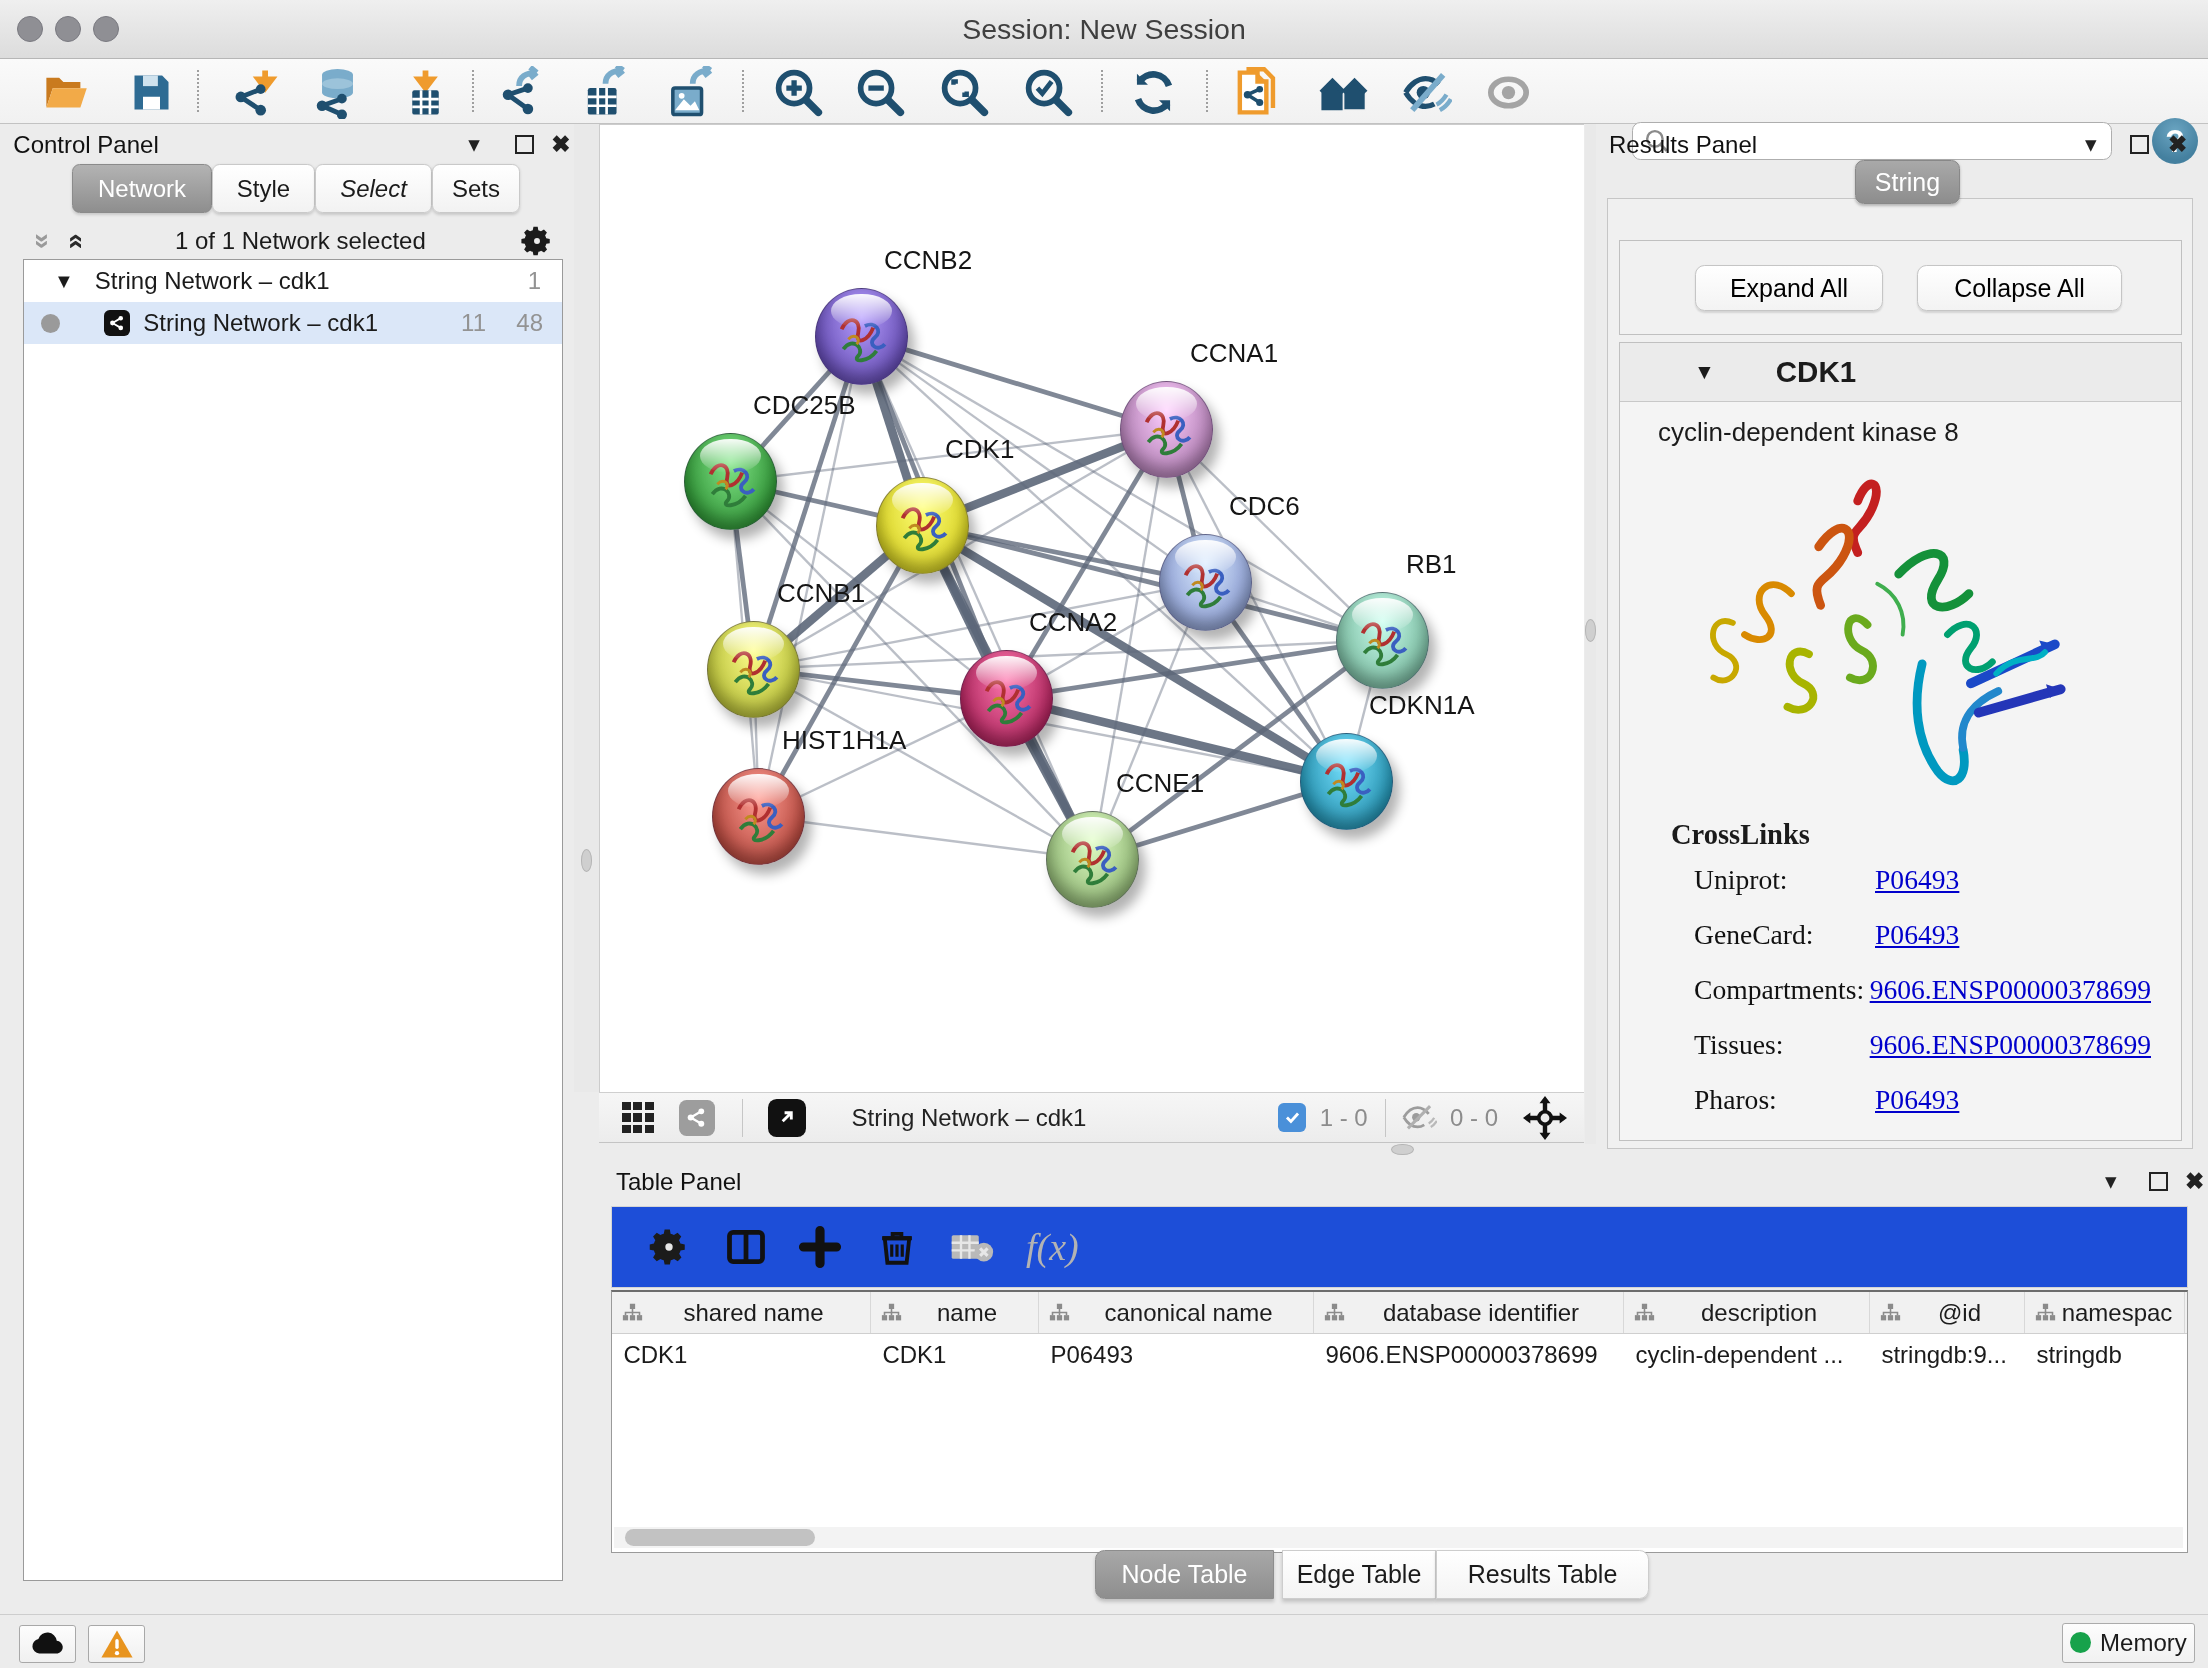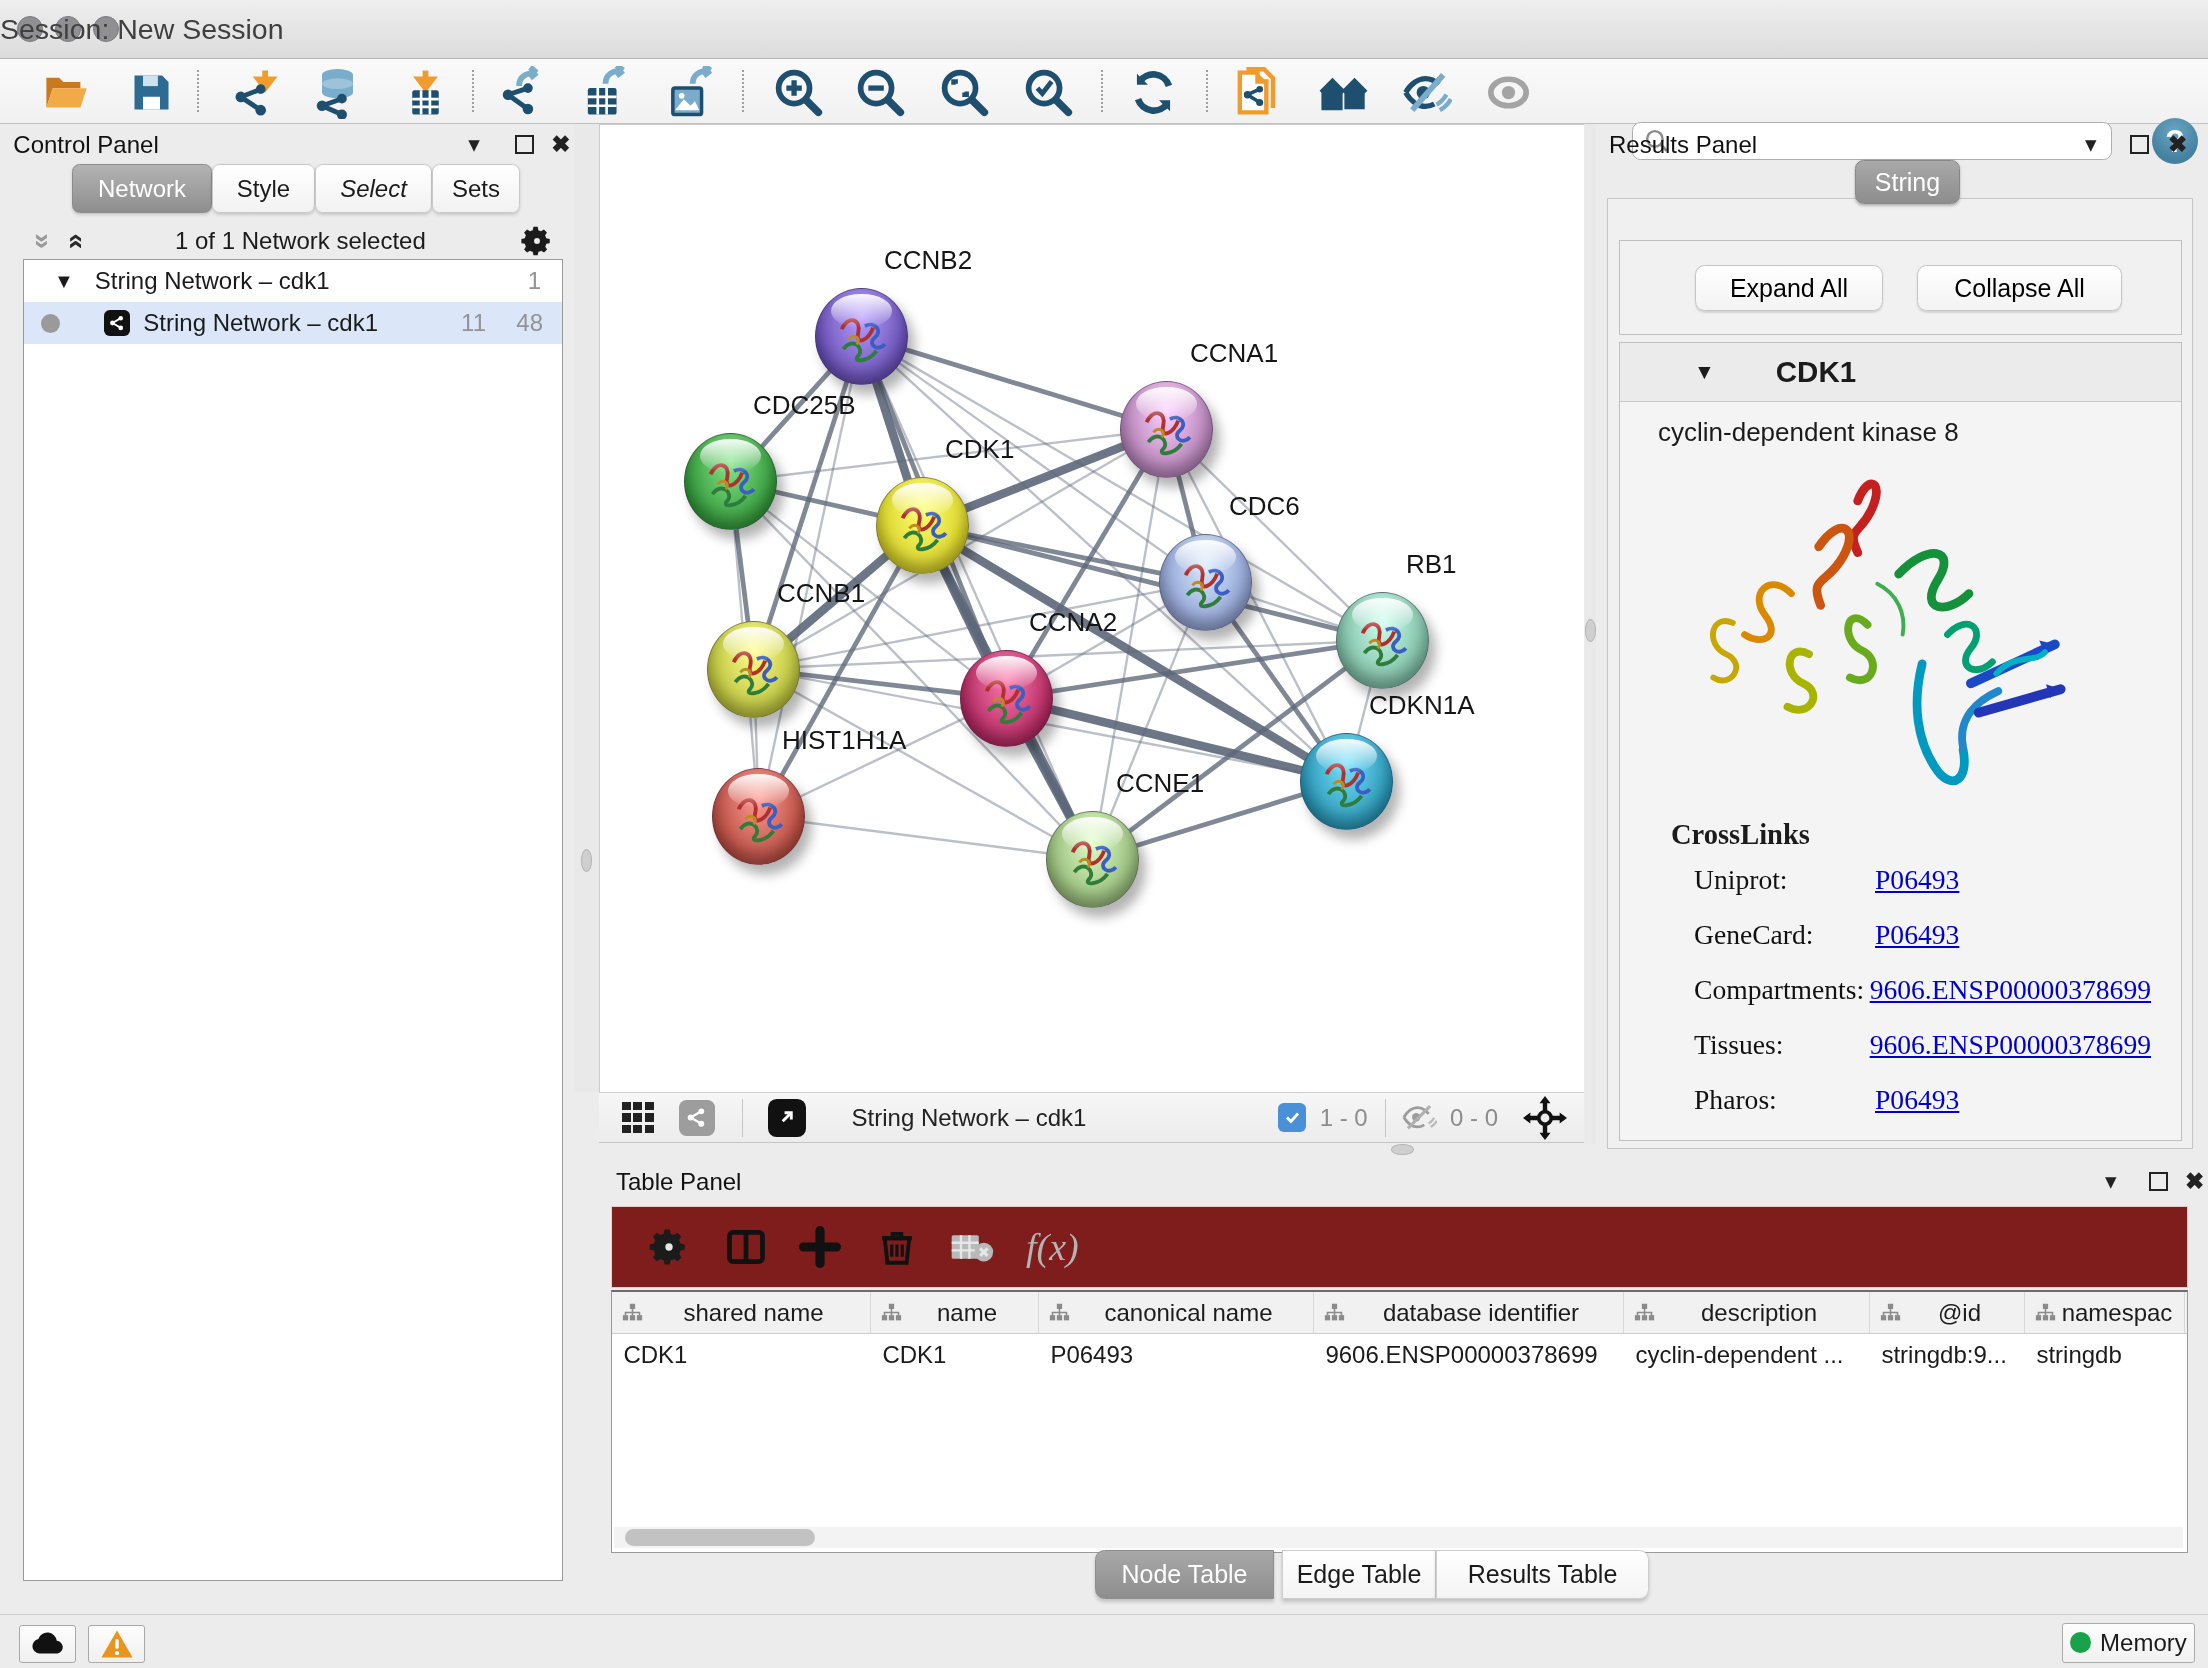--- a/index.html
+++ b/index.html
@@ -5,21 +5,21 @@
   * { margin:0; padding:0; box-sizing:border-box; }
   html,body { width:2208px; height:1668px; }
   body { font-family:"Liberation Sans", sans-serif; background:#ececec; position:relative; overflow:hidden; color:#1b1b1b; }
   .abs { position:absolute; }
 
   
   .titlebar { position:absolute; left:0; top:0; width:2208px; height:59px;
     background:linear-gradient(#efefef,#dcdcdc); border-bottom:1.9px solid #b6b6b6; }
   .traffic { position:absolute; top:16px; width:26px; height:26px; border-radius:50%;
     background:#8f8f94; border:1px solid #797980; }
-  .win-title { position:absolute; top:13.3px; left:0; width:100%; 
+  .win-title { position:absolute; top:13.3px; left:0; width:100%; text-align:center;
     font-size:28.5px; color:#3f3f3f; }
 
   
   .toolbar { position:absolute; left:0; top:59px; width:2208px; height:65px;
     background:linear-gradient(#fafafa,#f1f1f1); border-bottom:1.9px solid #c2c2c2; }
   .tbtn { position:absolute; top:5.7px; width:55px; height:55px; display:flex; align-items:center; justify-content:center; }
   .tsep { position:absolute; top:11.4px; height:42px; width:0; border-left:2.9px dotted #9f9f9f; }
   .searchbox { position:absolute; left:1632px; top:63px; width:480px; height:38px; background:#fff;
     border:1.9px solid #aeaeae; border-radius:8.6px; display:flex; align-items:center; padding-left:9.5px; }
   .searchbox input { border:none; outline:none; font-size:23px; width:409px; background:transparent; }
@@ -72,21 +72,21 @@
   .rp-btn { position:absolute; top:265px; height:46px; background:linear-gradient(#fff,#f3f3f3); border:1px solid #c5c5c5;
     border-radius:9.5px; font-size:25px; display:flex; align-items:center; justify-content:center; box-shadow:0 1.9px 1.9px rgba(0,0,0,.12); }
   .rp-box2 { position:absolute; left:1619px; top:342px; width:563px; height:799px; background:#f4f4f4; border:1.9px solid #c0c0c0; }
   .rp-sechead { position:absolute; left:0; top:0; width:100%; height:59px; background:#ebebeb; border-bottom:1.9px solid #c8c8c8;
     display:flex; align-items:center; }
   .serif { font-family:"Liberation Serif", serif; }
   .xl-label { font-family:"Liberation Serif", serif; font-size:27.6px; color:#111; }
   .xl-link { font-family:"Liberation Serif", serif; font-size:27.6px; color:#0000cc; text-decoration:underline; }
 
   
-  .tp-toolbar { position:absolute; left:611px; top:1206px; width:1577px; height:82px; background:#7f1d1d; border:1px solid #d4d4d4; display:flex; align-items:center; }
+  .tp-toolbar { position:absolute; left:611px; top:1206px; width:1577px; height:82px; background:#1d4ed8; border:1px solid #d4d4d4; display:flex; align-items:center; }
   .tp-table { position:absolute; left:611px; top:1290px; width:1577px; height:263px; background:#fff; border:1.9px solid #9a9a9a; border-top:2.9px solid #6d6d6d; overflow:hidden; }
   .th-row { display:flex; height:42px; background:#f1f1f1; border-bottom:1px solid #cfcfcf; }
   .th-cell { position:relative; height:100%; border-right:1px solid #d8d8d8; display:flex; align-items:center; justify-content:center; font-size:24px; color:#1c1c1c; }
   .td-row { display:flex; height:42px; }
   .td-cell { padding-left:11.4px; font-size:24px; display:flex; align-items:center; border-right:1px solid transparent; }
   .hscroll { position:absolute; left:1.9px; bottom:3.8px; width:1569px; height:21px; background:#f3f3f3; }
   .hthumb { position:absolute; left:11.4px; top:1.9px; width:190px; height:17px; border-radius:8.6px; background:#c2c2c2; }
   .bt-tab { position:absolute; top:1550px; height:49px; border:1px solid #cdcdcd; background:linear-gradient(#fff,#f4f4f4);
     font-size:25px; display:flex; align-items:center; justify-content:center; box-shadow:0 2.9px 3.8px rgba(0,0,0,.18); }
   .bt-tab.active { background:linear-gradient(#a8a8a8,#8e8e8e); color:#fff; border-color:#8d8d8d; }

